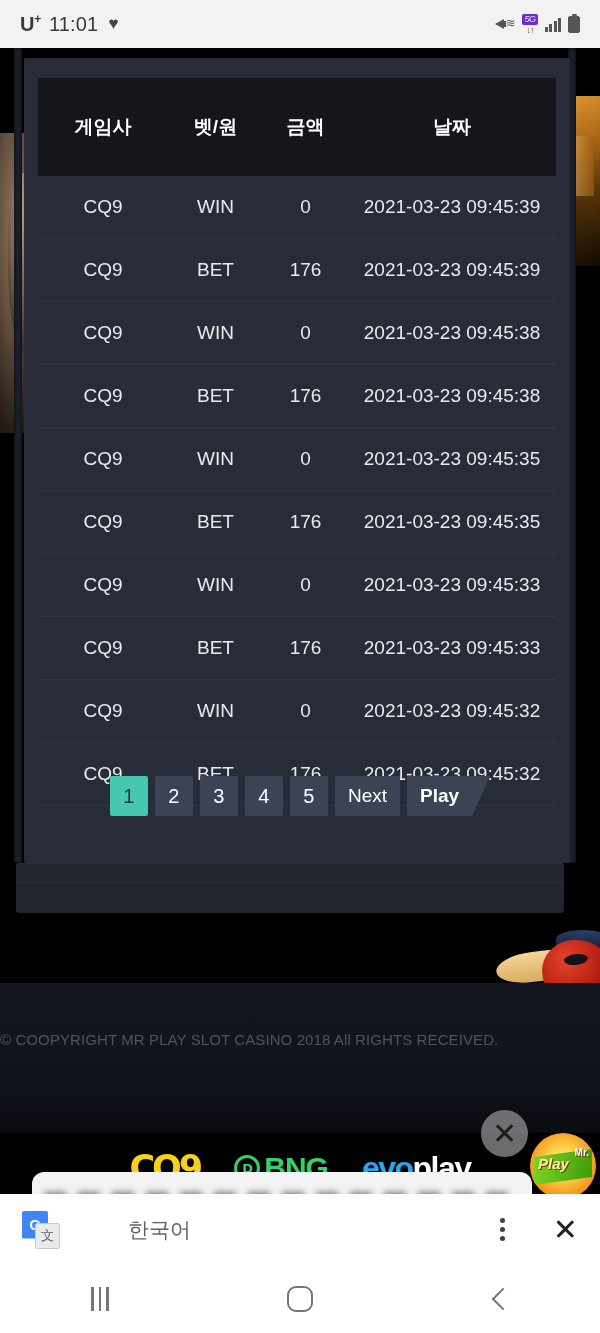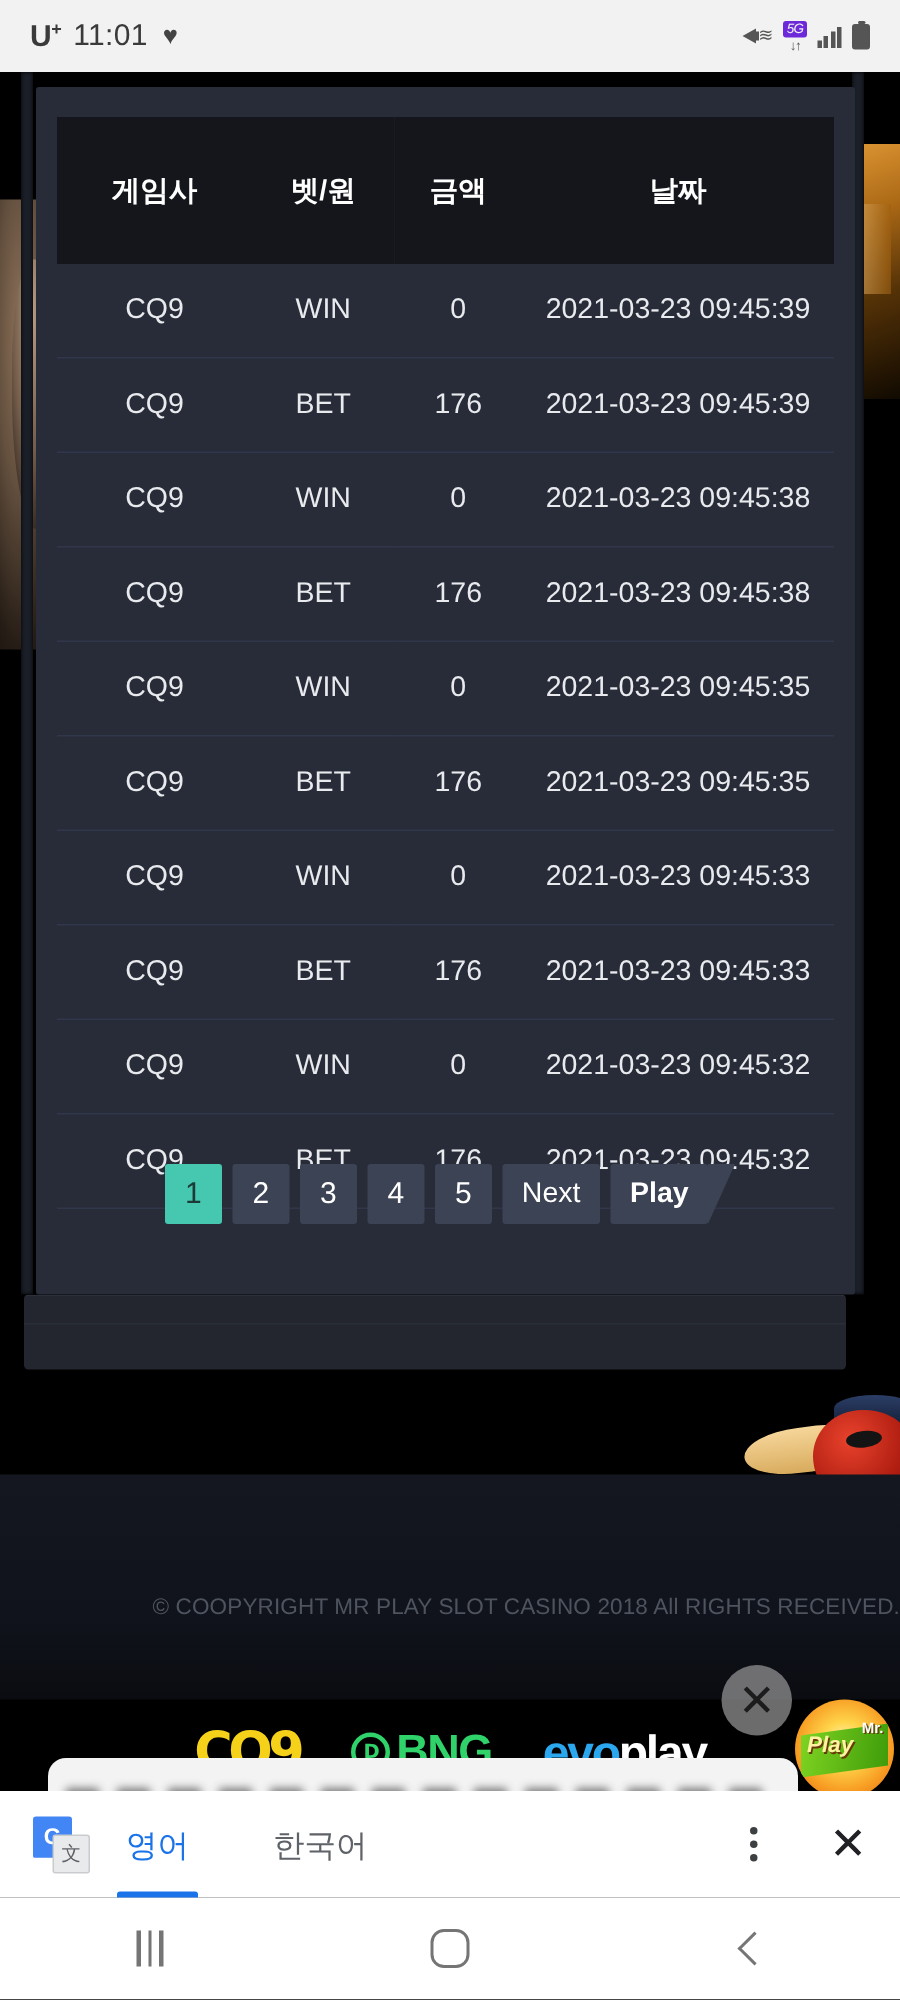--- a/index.html
+++ b/index.html
@@ -158,22 +158,22 @@
     position:absolute; left:66px; top:2px; width:54px; height:18px;
     background:linear-gradient(180deg,#2c3e66,#16233f); border-radius:50% 50% 10% 10%;
   }
 
   
   .footer {
     position:absolute; left:0; top:935px; width:600px; height:240px;
     background:linear-gradient(180deg,#141720 0%,#10131b 40%,#000 100%);
   }
   .copyright {
-    position:absolute; top:80px; left:0; width:100%;
-    text-align:right; color:#4e545f; font-size:15px; letter-spacing:.1px;
+    position:absolute; top:48px; left:0; width:100%;
+    text-align:left; color:#4e545f; font-size:15px; letter-spacing:.1px;
   }
   .logos {
     position:absolute; top:150px; left:0; width:100%; height:70px;
     display:flex; align-items:center; justify-content:center; gap:34px;
     background:#000;
   }
   .logo-cq9 { color:#f5d11a; font-size:35px; font-weight:bold; letter-spacing:-3px;
               font-family:"DejaVu Sans", sans-serif; }
   .logo-prag { display:flex; align-items:center; position:relative; }
   .logo-prag .pw { color:#fff; font-size:15px; font-weight:bold; letter-spacing:.5px; }
@@ -433,21 +433,20 @@
   </div>
   <div class="ad-sheet">
     <span class="blur"></span>
   </div>
 
   <div class="gt-bar">
     <div class="gt-icon">
       <span class="b1">G</span>
       <span class="b2">文</span>
     </div>
-    <div class="gt-tab active">영어</div>
     <div class="gt-gap"></div>
     <div class="gt-tab">한국어</div>
     <div class="gt-right">
       <span class="gt-kebab">
           <i></i>
           <i></i>
           <i></i>
         </span>
       <span class="gt-close">✕</span>
     </div>

